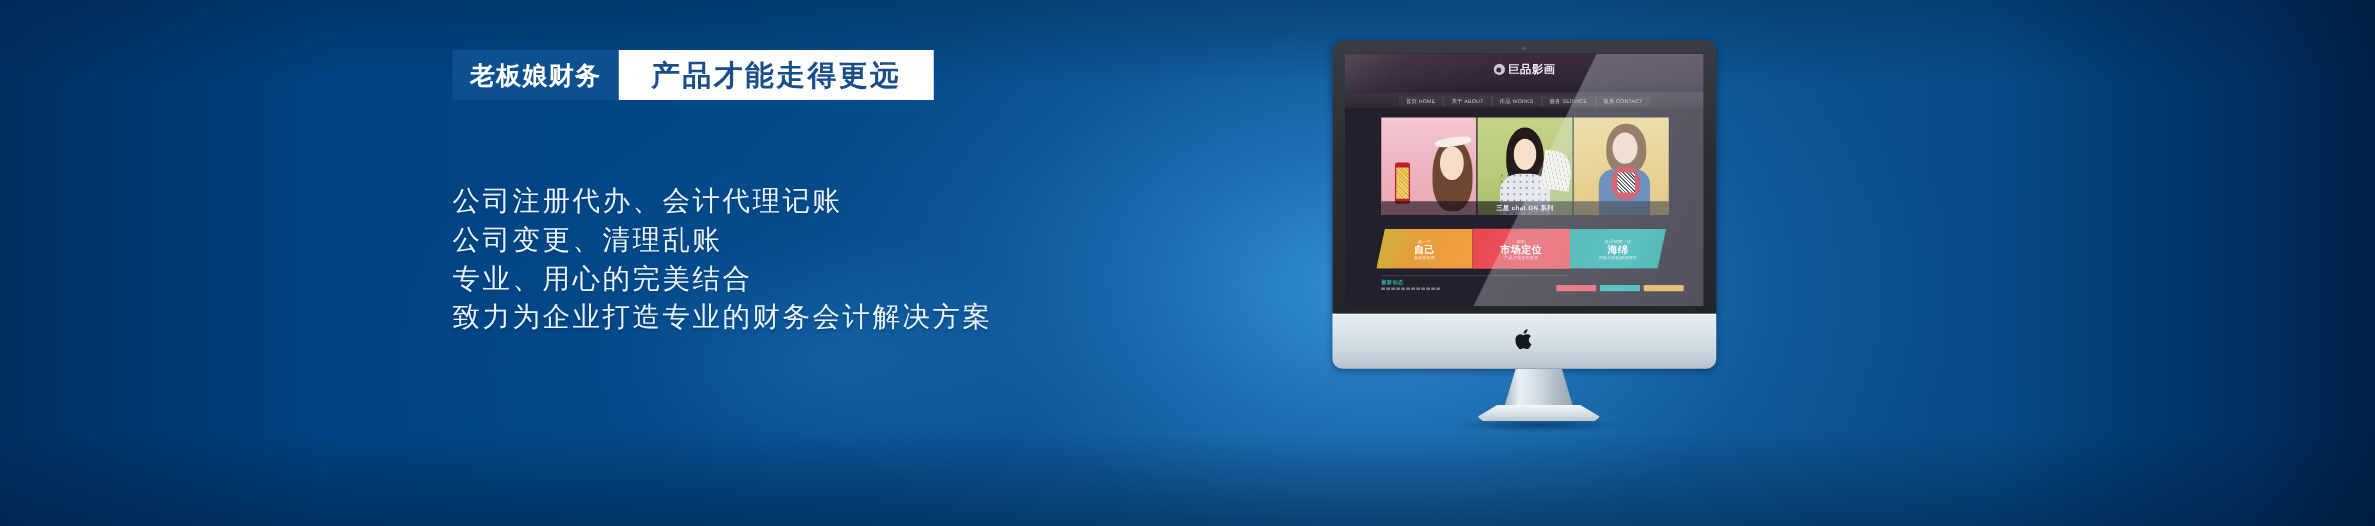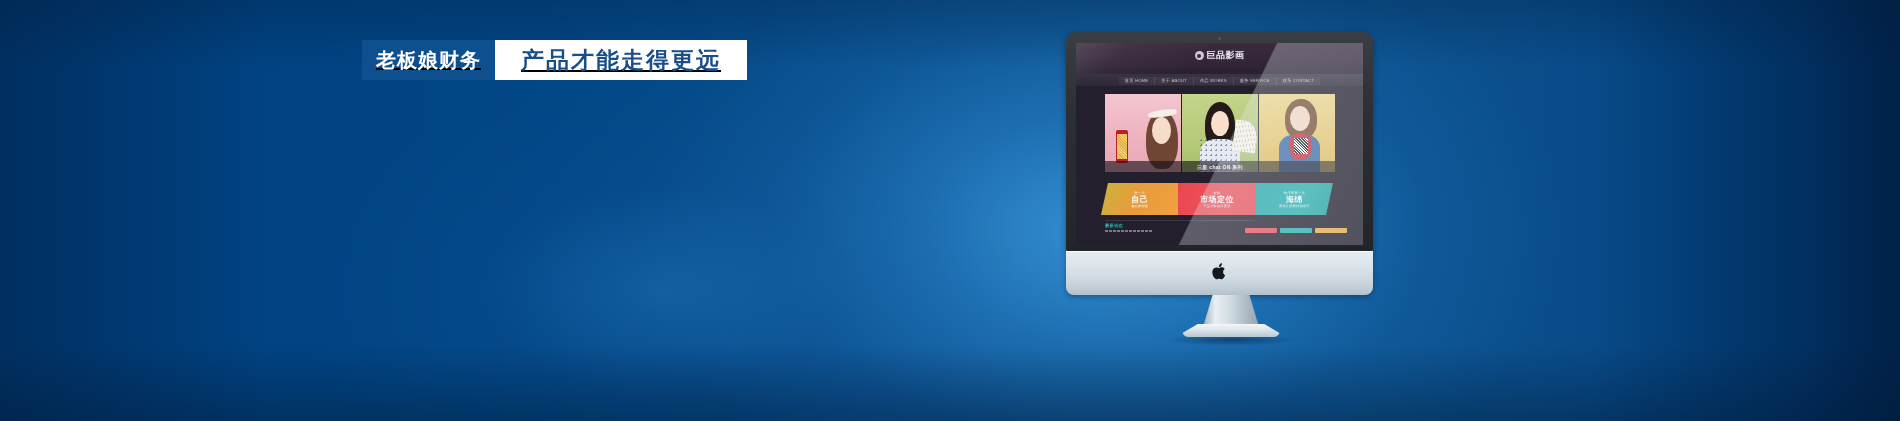--- a/index.html
+++ b/index.html
@@ -46,21 +46,21 @@
   .bg-vign{
     position:absolute; inset:0;
     background:
       linear-gradient(180deg,rgba(0,28,60,0.30) 0%,rgba(0,40,80,0) 16%,rgba(0,40,80,0) 82%,rgba(0,26,56,0.42) 100%),
       linear-gradient(90deg,rgba(0,24,54,0.42) 0%,rgba(0,30,64,0) 14%,rgba(0,30,64,0) 84%,rgba(0,22,50,0.55) 100%);
   }
 
   
   #copy{ position:absolute; left:362px; top:40px; width:740px; }
 
-  .headline{ display:flex; align-items:stretch; height:40px;text-decoration:underline; }
+  .headline{ display:flex; align-items:stretch; height:40px; }
   .hl-brand{
     background:#0d4f8f;
     color:#ffffff;
     font-size:20px;
     font-weight:bold;
     letter-spacing:1px;
     padding:0 14px;
     display:flex; align-items:center;
     white-space:nowrap;
   }
@@ -275,20 +275,26 @@
   <div class="bg-glow2"></div>
   <div class="bg-vign"></div>
 
   <div id="copy">
 
     <div class="headline">
       <div class="hl-brand">老板娘财务</div>
       <div class="hl-slogan">产品才能走得更远</div>
     </div>
 
+    <div class="lines">
+      <div class="line">公司注册代办、会计代理记账</div>
+      <div class="line">公司变更、清理乱账</div>
+      <div class="line">专业、用心的完美结合</div>
+      <div class="line">致力为企业打造专业的财务会计解决方案</div>
+    </div>
 
   </div>
 
   <div id="imac">
 
     <div class="bezel">
       <div class="cam"></div>
 
       <div class="screen">
         <div class="site">

